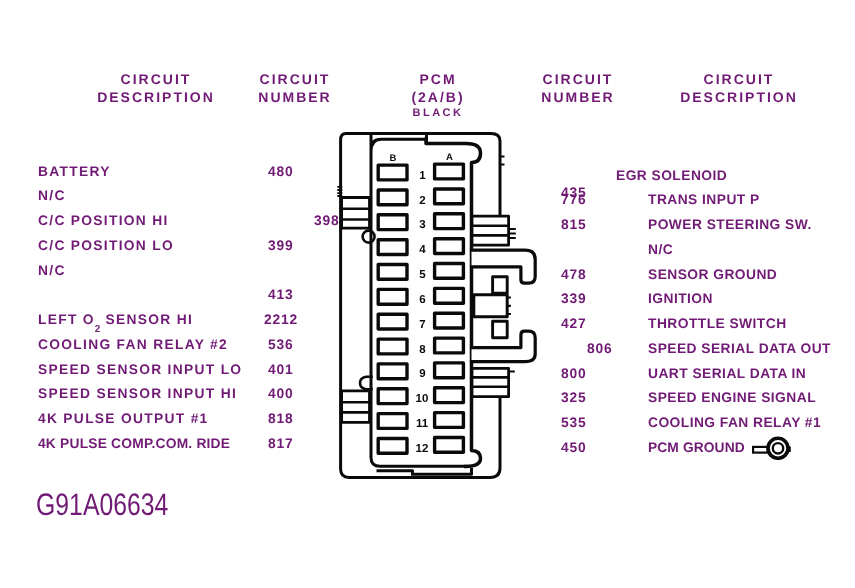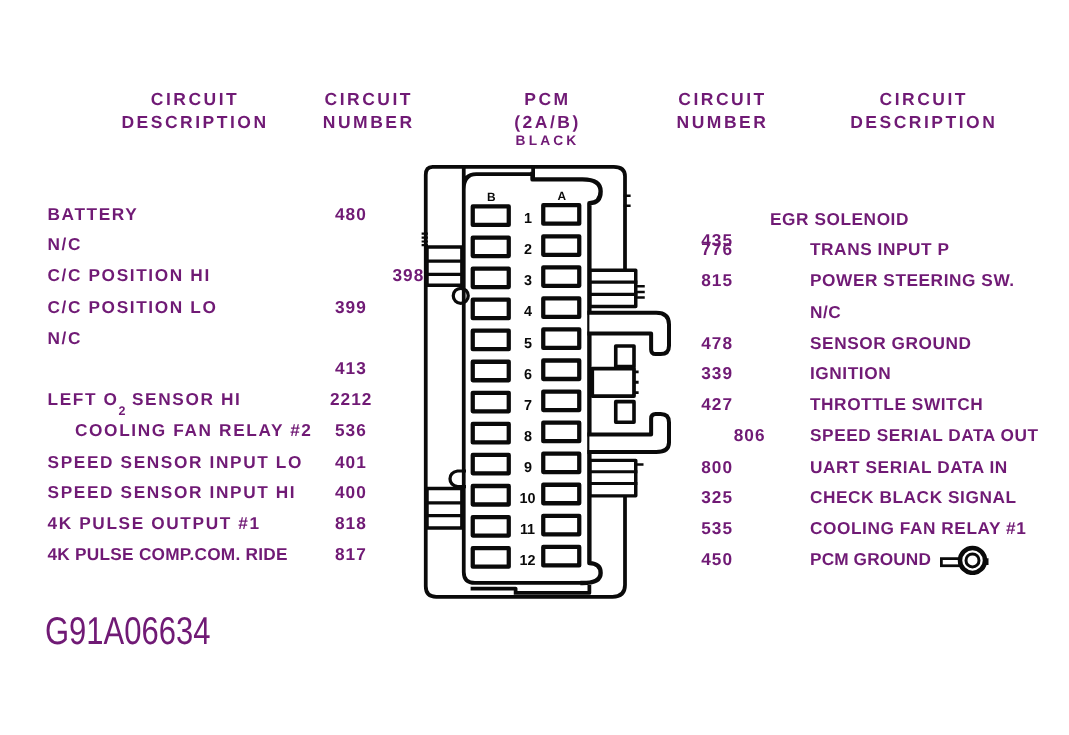--- a/index.html
+++ b/index.html
@@ -33,21 +33,21 @@
 
   <div class="row" style="left:38px;top:213.2px;">C/C POSITION HI</div>
 
   <div class="row" style="left:38px;top:237.9px;">C/C POSITION LO</div>
 
   <div class="row" style="left:38px;top:262.7px;">N/C</div>
 
 
   <div class="row" style="left:38px;top:312.2px;">LEFT O<sub class="o2">2</sub> SENSOR HI</div>
 
-  <div class="row" style="left:38px;top:336.9px;margin-left:22px;">COOLING FAN RELAY #2</div>
+  <div class="row" style="left:38px;top:336.9px;">COOLING FAN RELAY #2</div>
 
   <div class="row" style="left:38px;top:361.7px;">SPEED SENSOR INPUT LO</div>
 
   <div class="row" style="left:38px;top:386.4px;">SPEED SENSOR INPUT HI</div>
 
   <div class="row" style="left:38px;top:411.2px;">4K PULSE OUTPUT #1</div>
 
   <div class="row" style="left:38px;top:435.9px;letter-spacing:0.2px;">4K PULSE COMP.COM. RIDE</div>
 
   <div class="rownum" style="left:268px;top:163.7px;">480</div>
@@ -103,21 +103,21 @@
   <div class="rrow" style="left:648px;top:266.5px;">SENSOR GROUND</div>
 
   <div class="rrow" style="left:648px;top:291.2px;">IGNITION</div>
 
   <div class="rrow" style="left:648px;top:316.0px;">THROTTLE SWITCH</div>
 
   <div class="rrow" style="left:648px;top:340.7px;">SPEED SERIAL DATA OUT</div>
 
   <div class="rrow" style="left:648px;top:365.5px;">UART SERIAL DATA IN</div>
 
-  <div class="rrow" style="left:648px;top:390.2px;">CHECK BLACK SIGNAL</div>
+  <div class="rrow" style="left:648px;top:390.2px;">SPEED ENGINE SIGNAL</div>
 
   <div class="rrow" style="left:648px;top:415.0px;">COOLING FAN RELAY #1</div>
 
   <div class="rrow" style="left:648px;top:439.7px;letter-spacing:0.1px;">PCM GROUND</div>
 
   <svg style="position:absolute;left:750px;top:436px;" width="44" height="24" viewBox="0 0 44 24">
     <g fill="none" stroke="#0a0a0a">
       <rect x="3.1" y="10.9" width="14.8" height="5.7" stroke-width="2.2"></rect>
       <circle cx="28" cy="12.3" r="10" stroke-width="3.6"></circle>
       <circle cx="28" cy="12.3" r="5.2" stroke-width="2.4"></circle>

